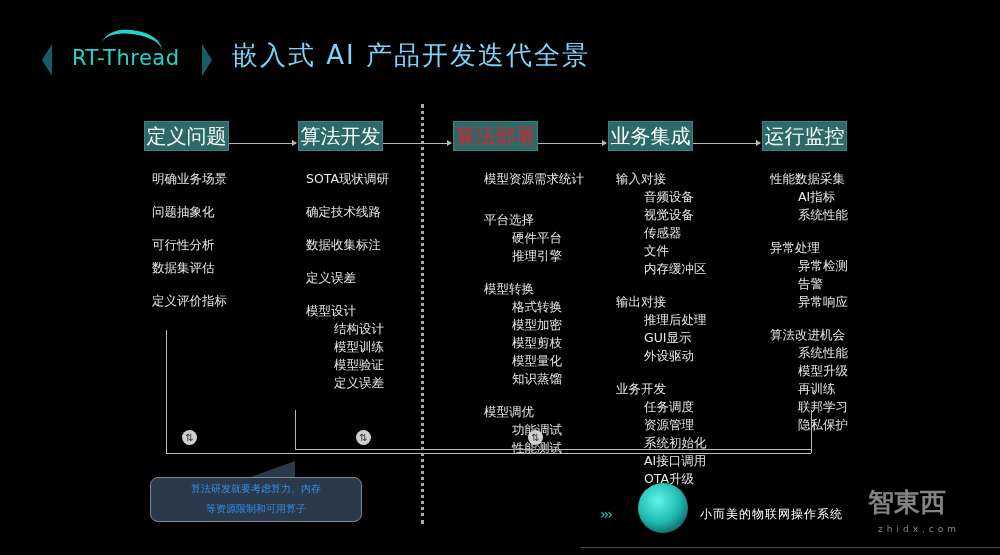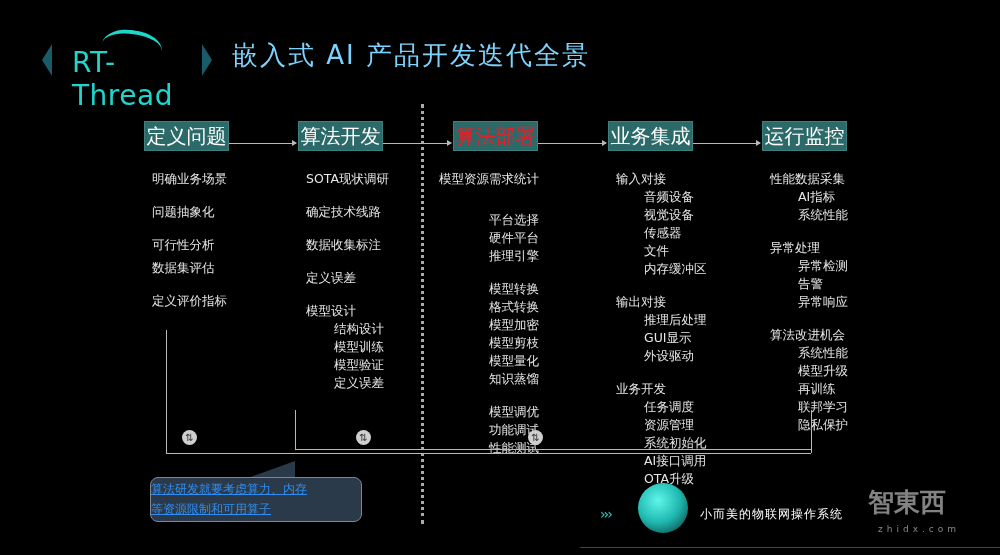--- a/index.html
+++ b/index.html
@@ -1,35 +1,35 @@
 <!DOCTYPE html>
 <html><head>
 <meta charset="utf-8">
 <style>
   html,body{margin:0;padding:0;background:#000;}
   body{width:1000px;height:555px;position:relative;overflow:hidden;font-family:"DejaVu Sans","Liberation Sans",sans-serif;color:#e6e6e6;}
   .abs{position:absolute;}
   .logo{left:42px;top:40px;width:170px;height:40px;}
-  .logo-text{position:absolute;left:30px;top:6px;font-size:28px;color:#1fd6cc;font-family:"DejaVu Sans",sans-serif;letter-spacing:0.5px;}
+  .logo-text{position:absolute;left:30px;top:6px;font-size:21px;color:#1fd6cc;font-family:"DejaVu Sans",sans-serif;letter-spacing:0.5px;}
   .logo-arc{position:absolute;left:60px;top:-10px;width:60px;height:30px;border-top:4px solid #1fd6cc;border-radius:50% 50% 0 0;transform:rotate(8deg);}
   .chev-l,.chev-r{position:absolute;top:4px;width:0;height:0;border-top:16px solid transparent;border-bottom:16px solid transparent;}
   .chev-l{left:0;border-right:10px solid #1a5b6a;}
   .chev-r{right:0;border-left:10px solid #1a5b6a;}
   .title{left:232px;top:38px;font-size:26px;font-weight:normal;color:#7dd3fc;letter-spacing:2px;}
   .stage{position:absolute;top:121px;height:28px;background:#2c6a6a;border:1px solid #3e8080;color:#fff;font-size:20px;line-height:28px;text-align:center;}
   .stage.red{color:#e6202a;}
   .arrow{position:absolute;top:143px;height:1px;background:#b9b9b9;}
   .arrow::after{content:"";position:absolute;right:-1px;top:-3px;border-left:5px solid #b9b9b9;border-top:3px solid transparent;border-bottom:3px solid transparent;}
   .list{position:absolute;font-size:12.5px;color:#e6e6e6;line-height:18px;}
   .list .it{white-space:nowrap;}
   .list .sub{padding-left:28px;}
   .divider{position:absolute;left:421px;top:104px;height:420px;width:0;border-left:3px dotted #aaaaaa;}
   .line{position:absolute;background:#b9b9b9;}
   .sync{position:absolute;width:15px;height:15px;border-radius:50%;background:#cfcfcf;color:#333;font-size:10px;line-height:15px;text-align:center;}
-  .bubble{left:150px;top:477px;width:210px;height:42px;background:#2b3a4a;border:1px solid #7a8898;border-radius:8px;color:#2f8ef0;font-size:12px;line-height:20px;padding-top:1px;text-decoration:underline;}
+  .bubble{left:150px;top:477px;width:210px;height:42px;background:#2b3a4a;border:1px solid #7a8898;border-radius:8px;color:#2f8ef0;font-size:10px;text-align:center;line-height:20px;padding-top:1px;}
   .bubble-tail{left:245px;top:461px;width:0;height:0;border-left:50px solid transparent;border-bottom:18px solid #2b3a4a;}
   .tagline{left:700px;top:506px;font-size:12px;color:#fff;letter-spacing:1px;}
   .globe{left:638px;top:483px;width:50px;height:50px;border-radius:50%;background:radial-gradient(circle at 40% 35%,#5ff5ea,#1fb8b0 50%,#0c4a48 90%);}
   .chevrons{left:600px;top:506px;font-size:14px;color:#1fd6cc;letter-spacing:-2px;}
   .watermark{left:868px;top:485px;font-size:26px;font-weight:bold;color:#9a9a9a;opacity:0.85;}
   .watermark-url{left:878px;top:524px;font-size:9px;color:#888;letter-spacing:4px;}
   .bottom-rule{left:580px;top:547px;width:420px;height:1px;background:#444;}
 </style>
 </head>
 <body>
@@ -66,21 +66,21 @@
     <div class="it">SOTA现状调研</div>
     <div class="it" style="margin-top: 15px;">确定技术线路</div>
     <div class="it" style="margin-top: 15px;">数据收集标注</div>
     <div class="it" style="margin-top: 15px;">定义误差</div>
     <div class="it" style="margin-top: 15px;">模型设计</div>
     <div class="it sub">结构设计</div>
     <div class="it sub">模型训练</div>
     <div class="it sub">模型验证</div>
     <div class="it sub">定义误差</div>
   </div>
-<div class="list" id="list2" style="left:439px;top:170px;text-align:right;">
+<div class="list" id="list2" style="left:484px;top:170px;">
     <div class="it">模型资源需求统计</div>
     <div class="it" style="margin-top: 23px;">平台选择</div>
     <div class="it sub">硬件平台</div>
     <div class="it sub">推理引擎</div>
     <div class="it" style="margin-top: 15px;">模型转换</div>
     <div class="it sub">格式转换</div>
     <div class="it sub">模型加密</div>
     <div class="it sub">模型剪枝</div>
     <div class="it sub">模型量化</div>
     <div class="it sub">知识蒸馏</div>

